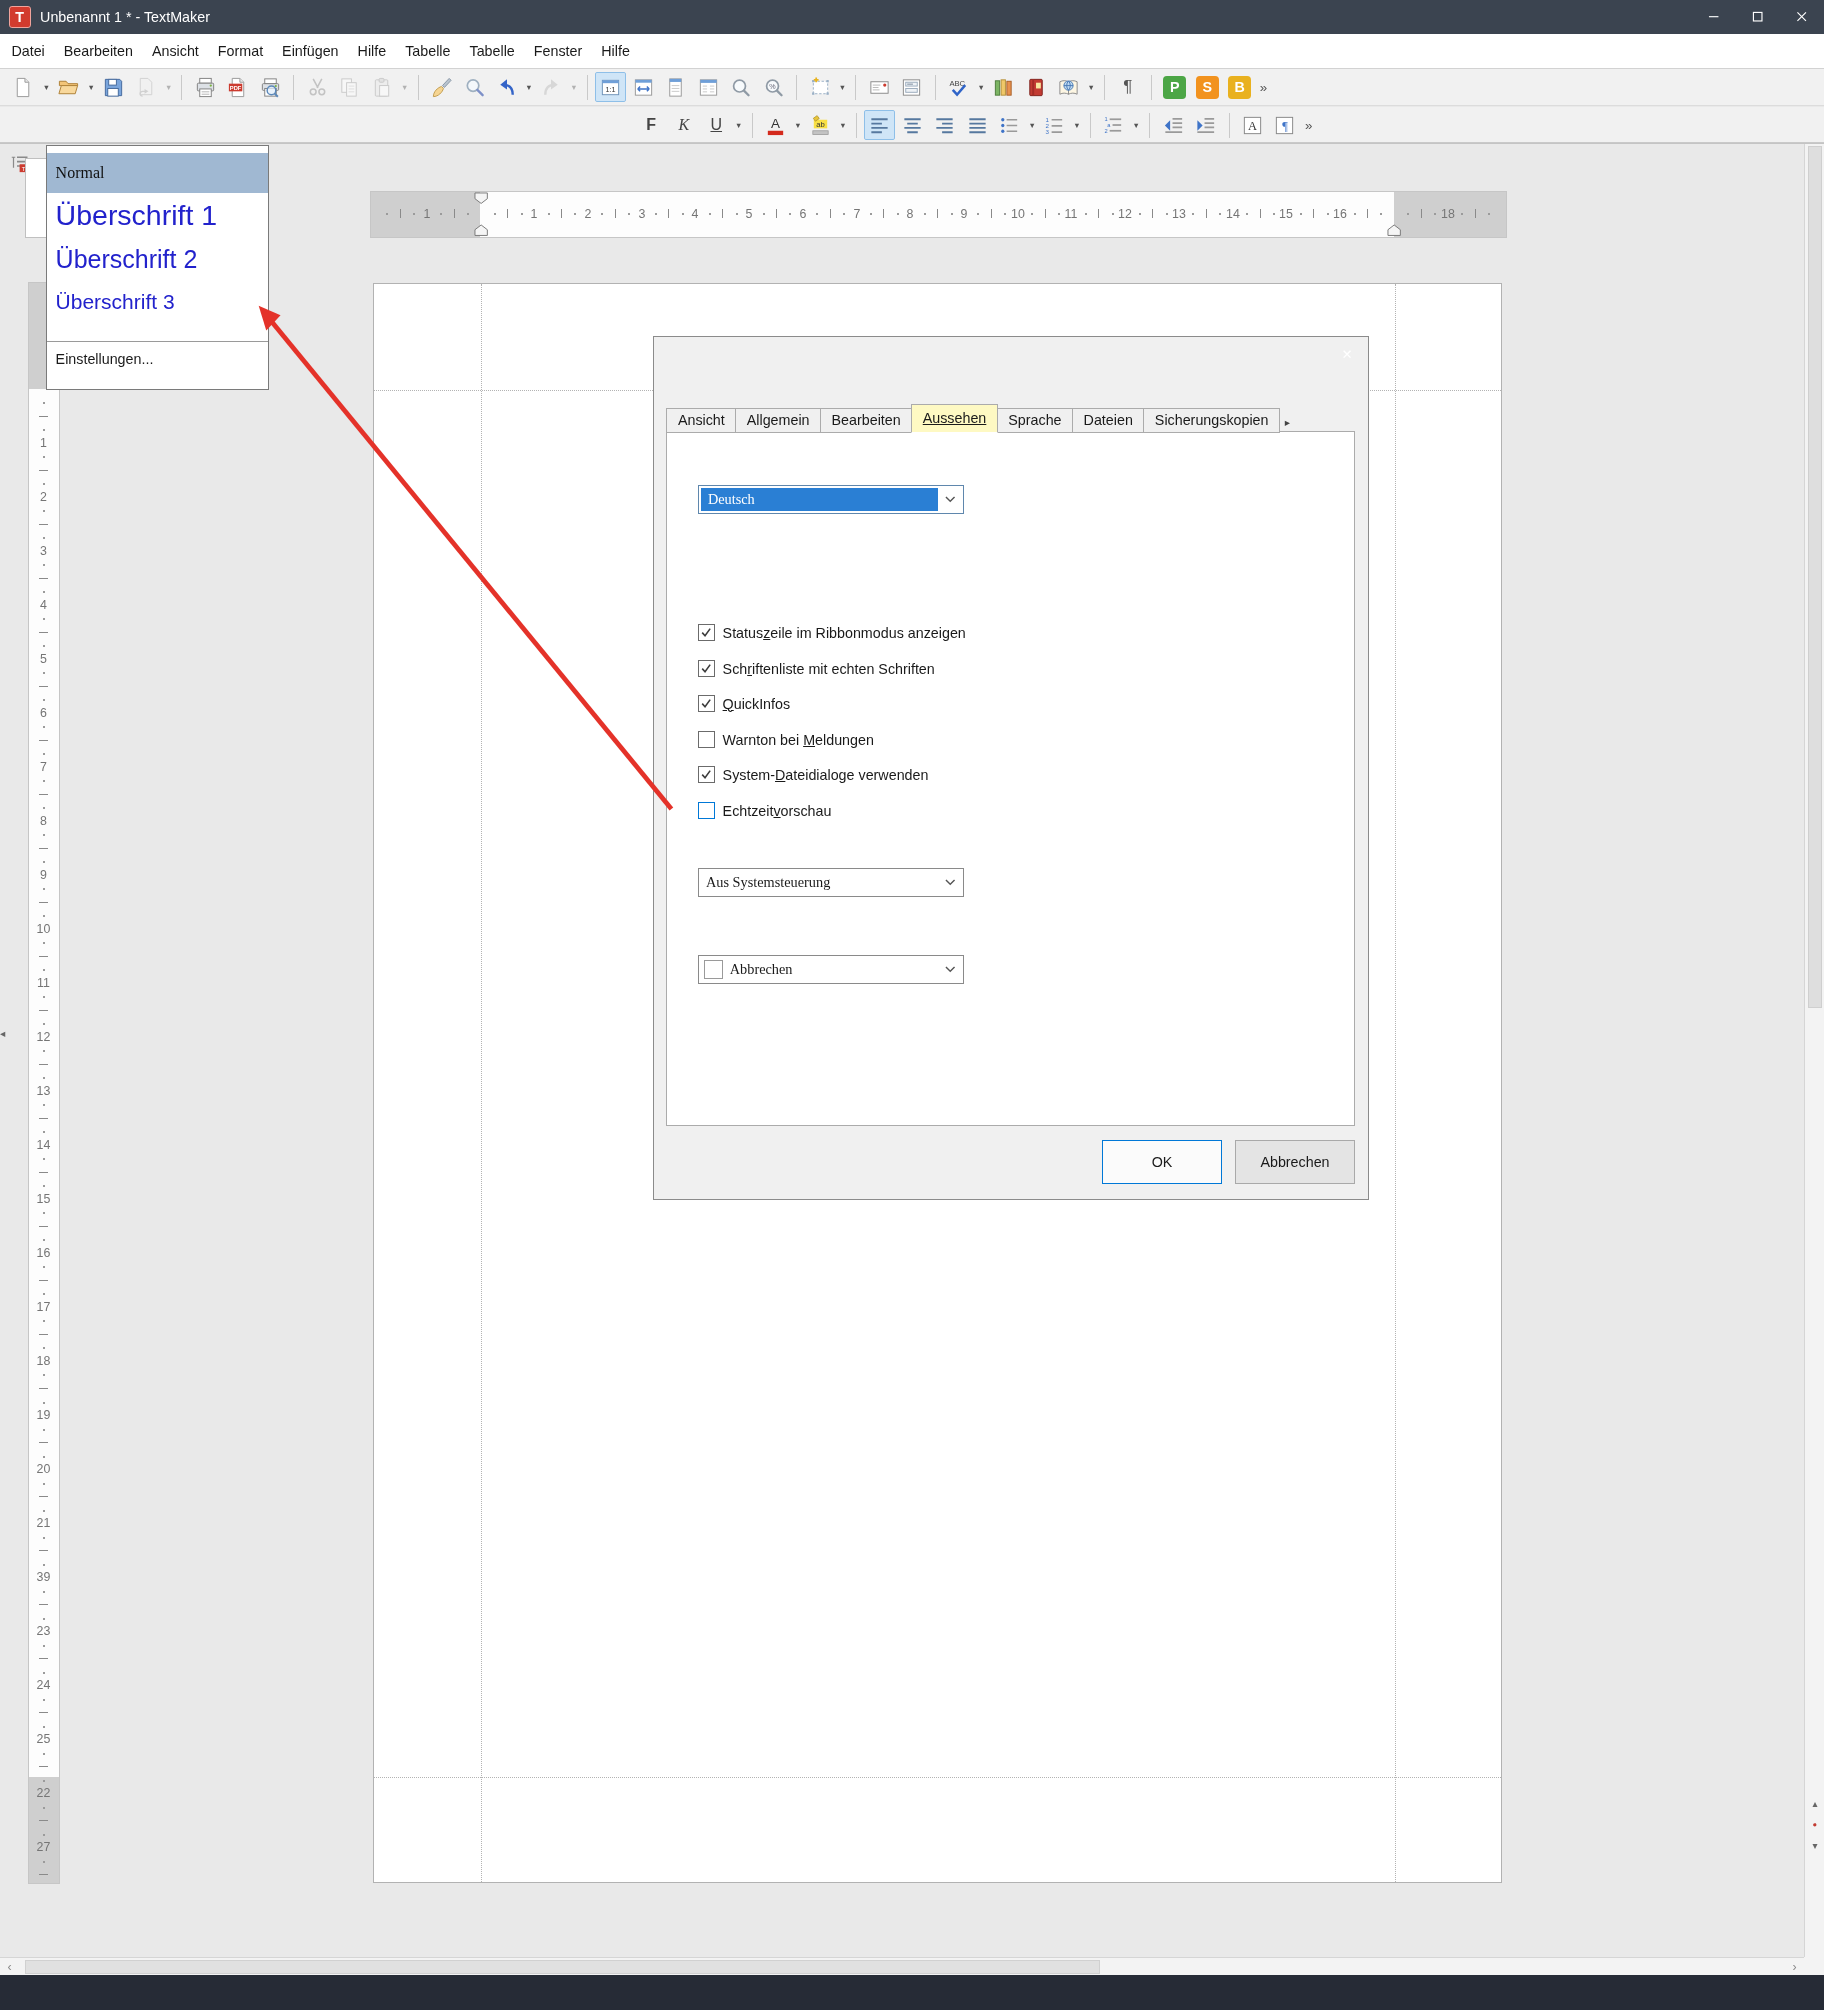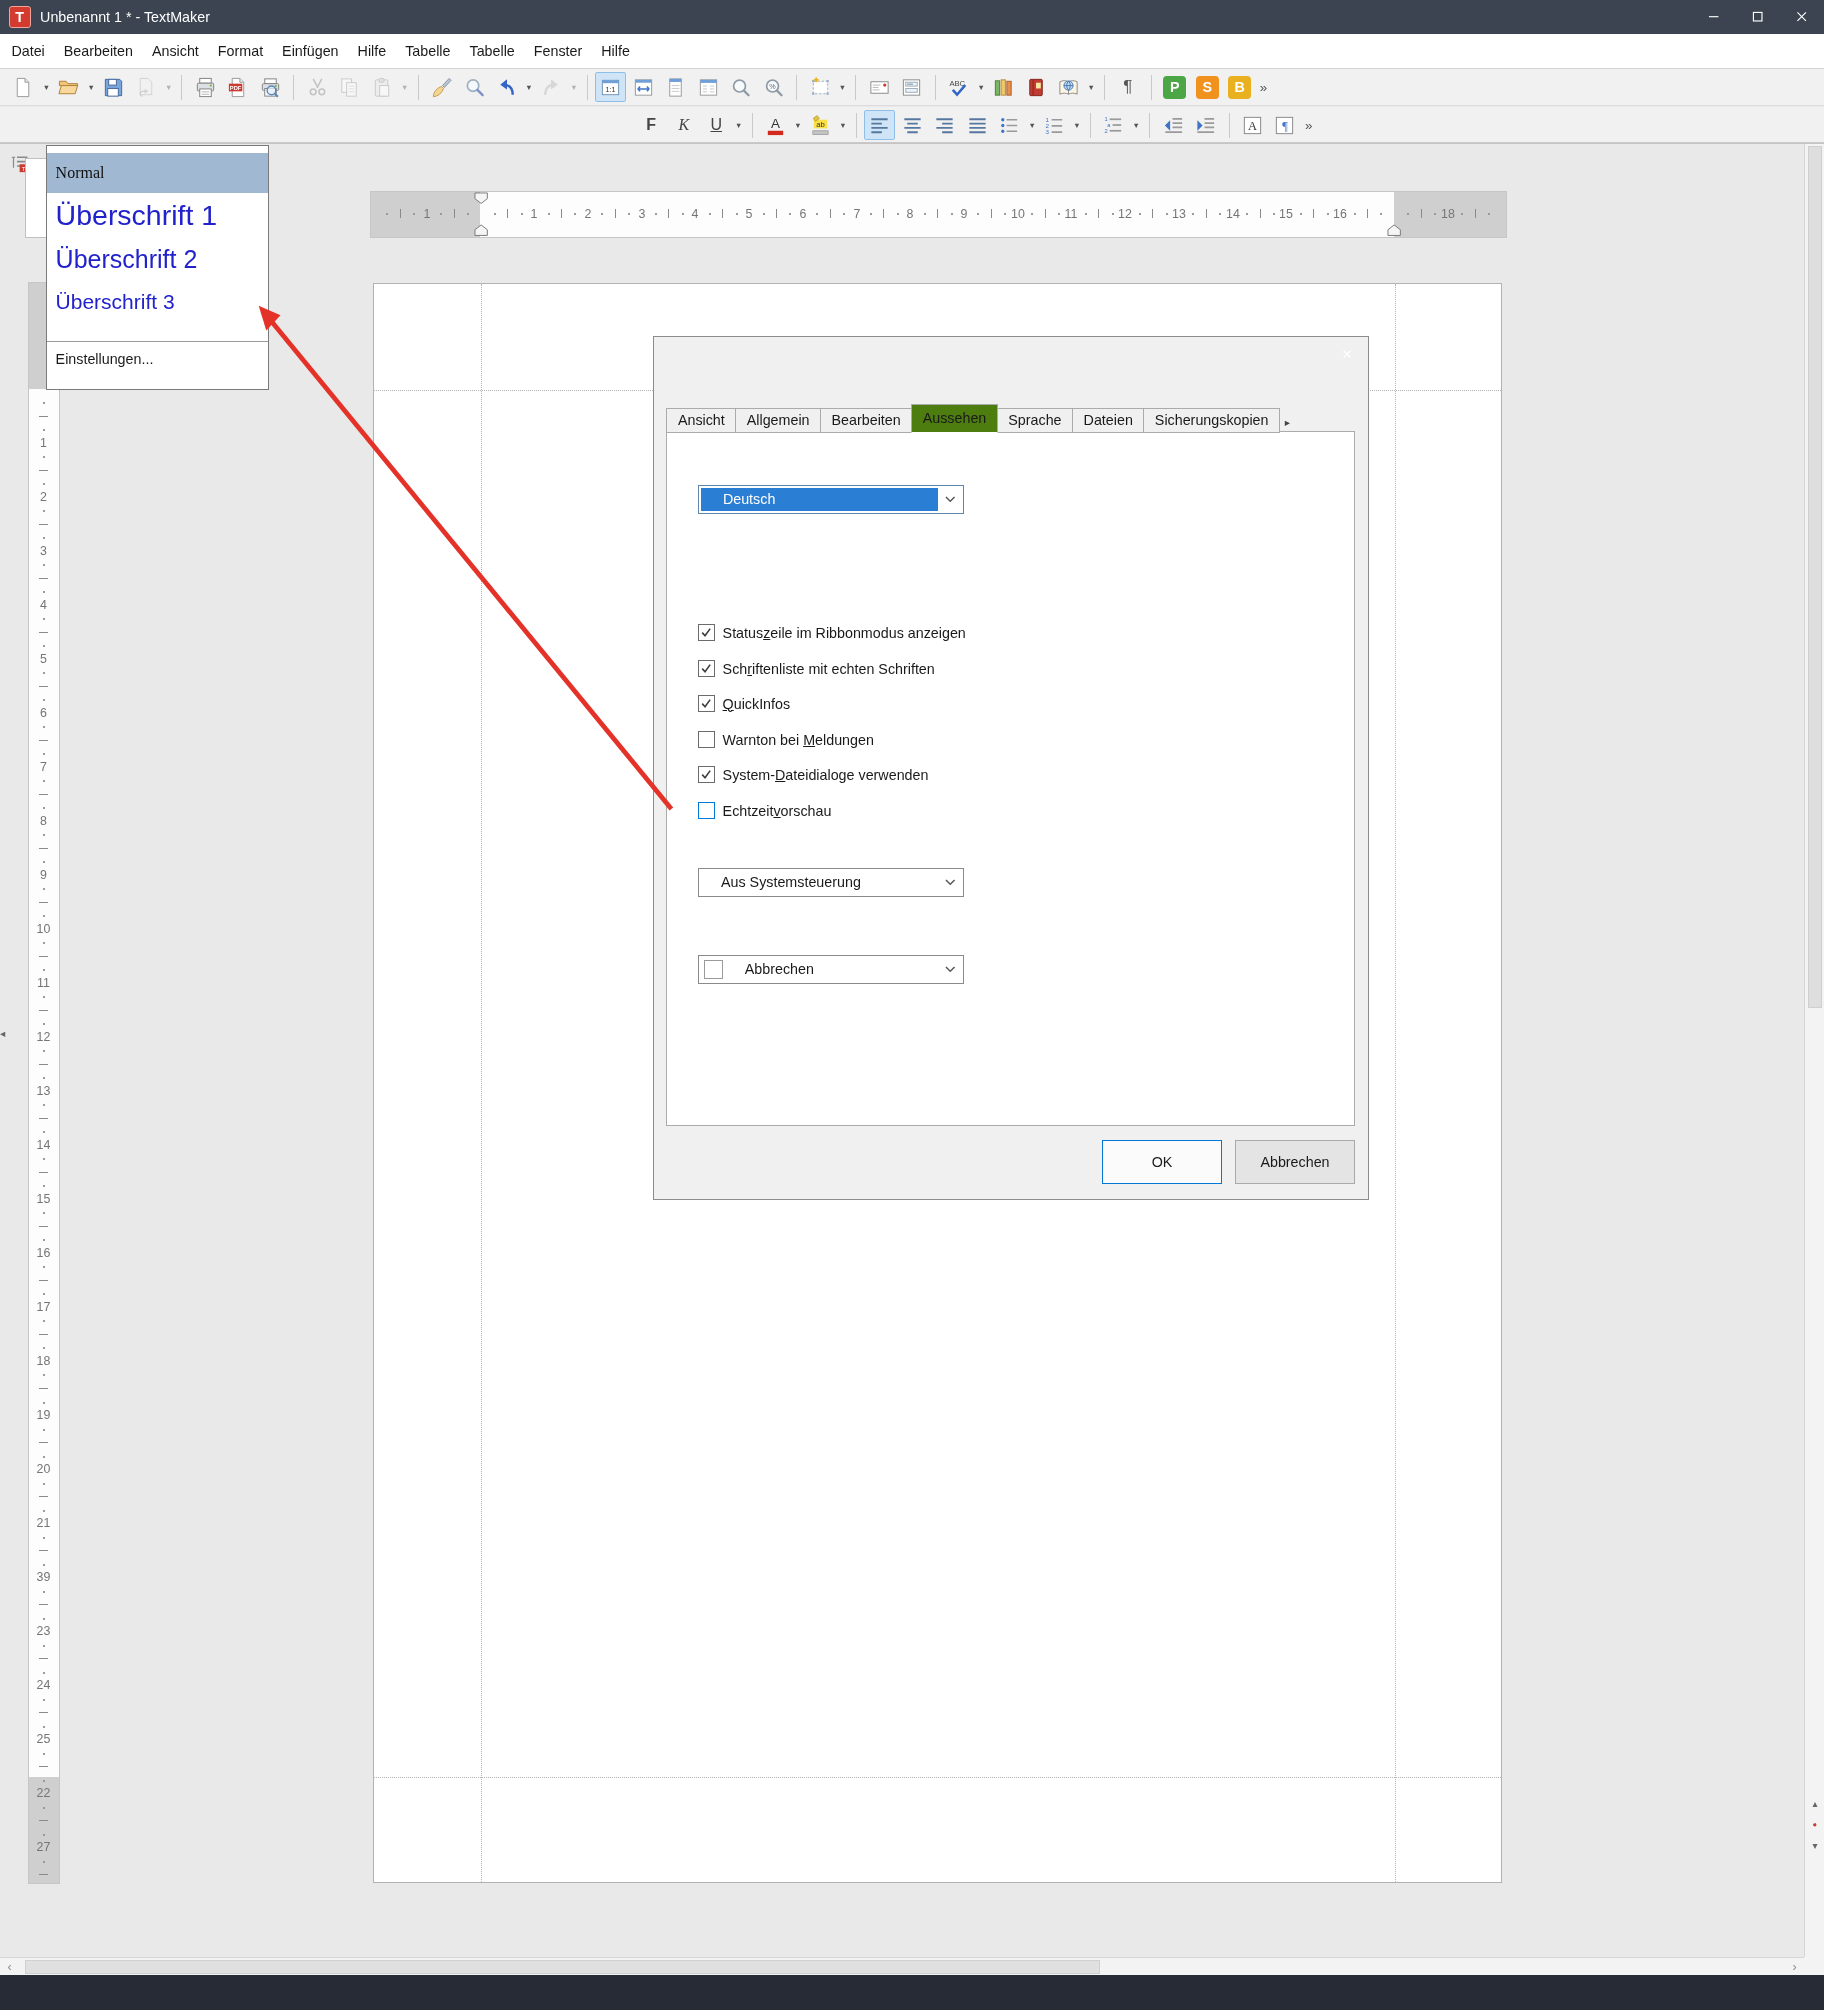--- a/index.html
+++ b/index.html
@@ -100,29 +100,29 @@
   .dialog{position:absolute;left:653px;top:192px;width:716px;height:864px;background:#f0f0f0;
           border:1px solid #8b8b8b;box-sizing:border-box;z-index:20;}
   .dlg-titlebar{position:absolute;left:0;top:0;right:0;height:34px;background:var(--dialog_titlebar,#47525e);
                 display:flex;align-items:center;}
   .dlg-title{color:#fff;font-size:14.3px;padding-left:11.4px;}
   .dlg-close{position:absolute;right:0;top:0;width:42px;height:34px;display:flex;align-items:center;
              justify-content:center;color:#fff;font-size:13.3px;}
   .tabs{position:absolute;left:12.4px;top:67px;height:28.5px;display:flex;align-items:flex-end;z-index:3;}
   .tab{font-size:14.3px;color:#1a1a1a;border:1px solid #ababab;background:#f0f0f0;height:25px;
        box-sizing:border-box;display:flex;align-items:center;padding:0 10.5px;margin-right:-1px;}
-  .tab.active{background:#4d7c0f;height:28.5px;border-bottom:1px solid #fff;position:relative;z-index:4;}
+  .tab.active{background:#fef9c3;height:28.5px;border-bottom:1px solid #fff;position:relative;z-index:4;text-decoration:underline;}
   .tabs-overflow{font-size:10.5px;color:#444;margin-left:5.7px;padding-bottom:4.8px;}
   .dlg-panel{position:absolute;left:12.4px;top:94px;width:689px;height:695px;background:#fff;
              border:1px solid #ababab;box-sizing:border-box;z-index:2;}
   .dlg-label{position:absolute;font-size:14.3px;color:#1a1a1a;white-space:nowrap;}
   .ak{text-decoration:underline;}
   .dlg-combo{position:absolute;width:266px;height:28.5px;background:#fff;border:1px solid #8a8a8a;
              box-sizing:border-box;display:flex;align-items:center;font-size:14.3px;color:#1a1a1a;z-index:5;}
-  .dlg-combo .cv{flex:1;padding-left:22px;}
+  .dlg-combo .cv{flex:1;padding-left:7px;font-family:Liberation Serif, serif;}
   .dlg-combo .chev{width:25px;display:flex;align-items:center;justify-content:center;}
   .dlg-combo.focused{border-color:#5f87ad;}
   .dlg-combo.focused .cv{background:var(--combo_selection,#2a7fd4);color:#fff;margin:1.9px 0 1.9px 1.9px;
                          height:23px;line-height:23px;}
   .swatch{width:19px;height:19px;background:#fff;border:1px solid #9a9a9a;margin-left:4.8px;box-sizing:border-box;}
   .dlg-btn{position:absolute;background:#e4e4e4;border:1px solid #a9a9a9;box-sizing:border-box;
            font-size:14.3px;color:#1a1a1a;display:flex;align-items:center;justify-content:center;}
   .dlg-btn.default{background:#fbfbfb;border:1.9px solid var(--accent_blue,#0078d7);}
   .cb-row{position:absolute;left:44px;height:23px;display:flex;align-items:center;z-index:5;}
   .cb-box{width:17px;height:17px;background:#fff;border:1px solid #6b6b6b;box-sizing:border-box;

